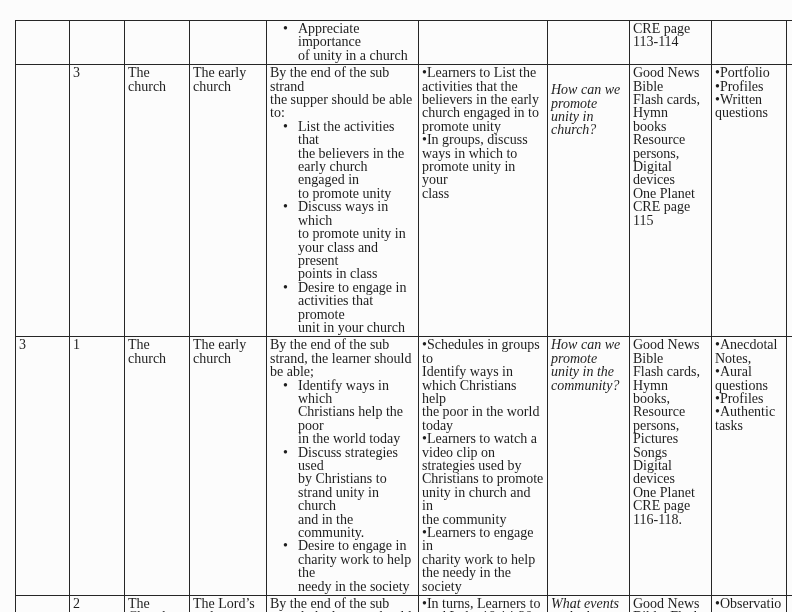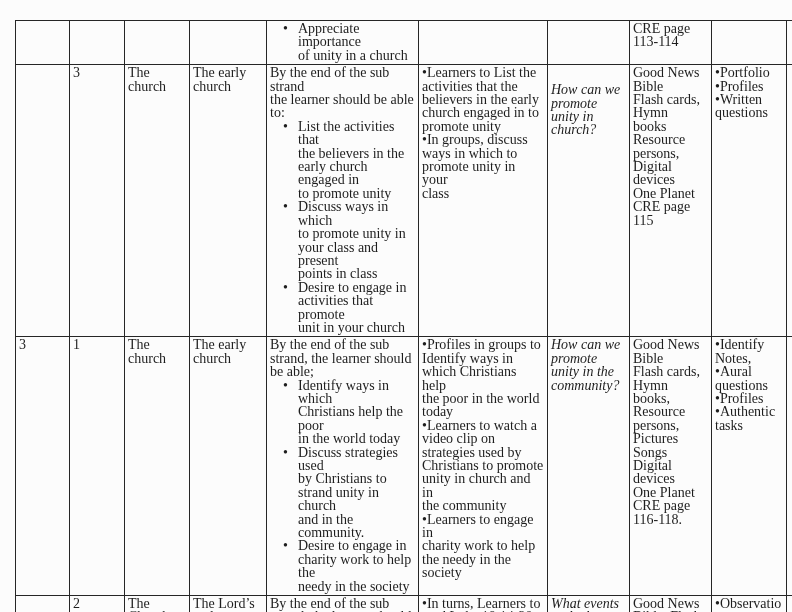--- a/index.html
+++ b/index.html
@@ -108,21 +108,21 @@
           <td class="col-strand">
             <div class="p">The
 church</div>
           </td>
           <td class="col-substrand">
             <div class="p">The early
 church</div>
           </td>
           <td class="col-outcomes">
             <div class="p">By the end of the sub strand
-the learner should be able
+the supper should be able
 to:</div>
             <ul class="dots">
               <li>List the activities that
 the believers in the
 early church engaged in
 to promote unity</li>
               <li>Discuss ways in which
 to promote unity in
 your class and present
 points in class</li>
@@ -196,21 +196,21 @@
               <li>Discuss strategies used
 by Christians to
 strand unity in church
 and in the community.</li>
               <li>Desire to engage in
 charity work to help the
 needy in the society</li>
             </ul>
           </td>
           <td class="col-experiences">
-            <div class="p">•Profiles in groups to
+            <div class="p">•Schedules in groups to
 Identify ways in
 which Christians help
 the poor in the world
 today</div>
             <div class="p">•Learners to watch a
 video clip on
 strategies used by
 Christians to promote
 unity in church and in
 the community</div>
@@ -235,21 +235,21 @@
 persons,
 Pictures
 Songs
 Digital
 devices
 One Planet
 CRE page
 116-118.</div>
           </td>
           <td class="col-assessment">
-            <div class="p">•Identify
+            <div class="p">•Anecdotal
 Notes,
 •Aural
 questions
 •Profiles
 •Authentic
 tasks</div>
           </td>
           <td class="col-remarks"></td>
         </tr>
         <tr class="r3">

